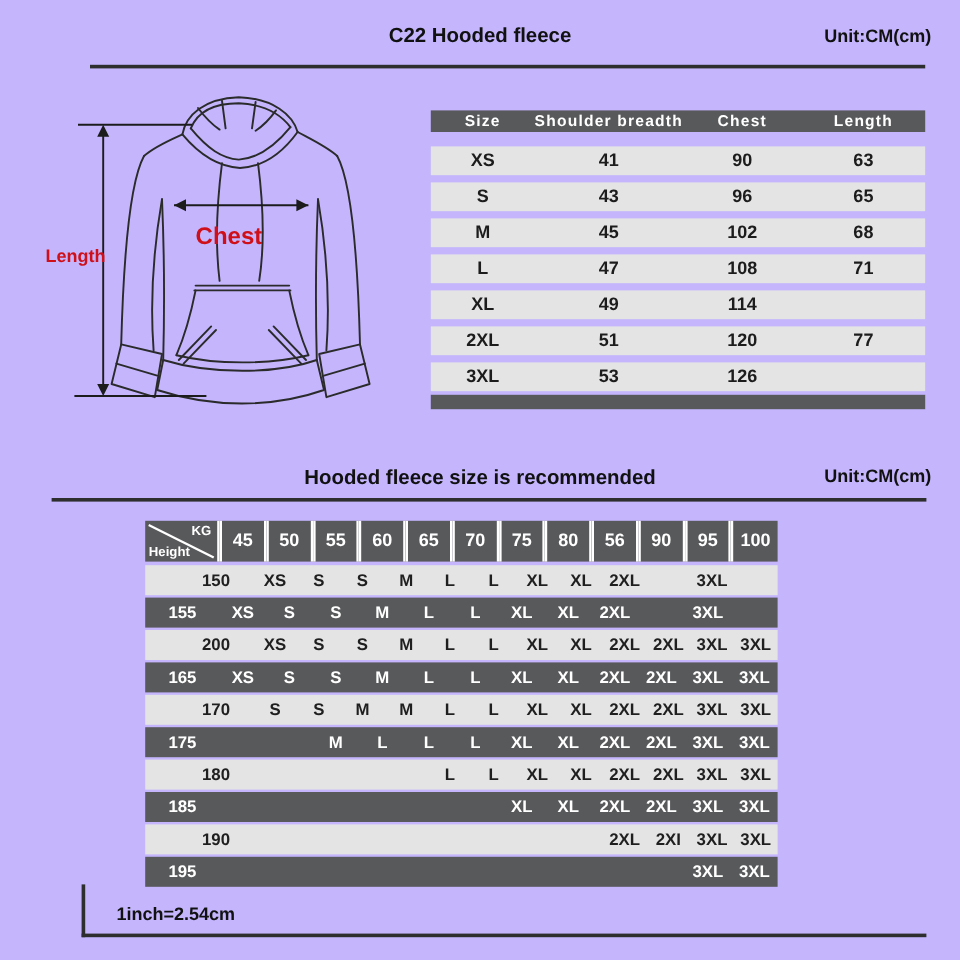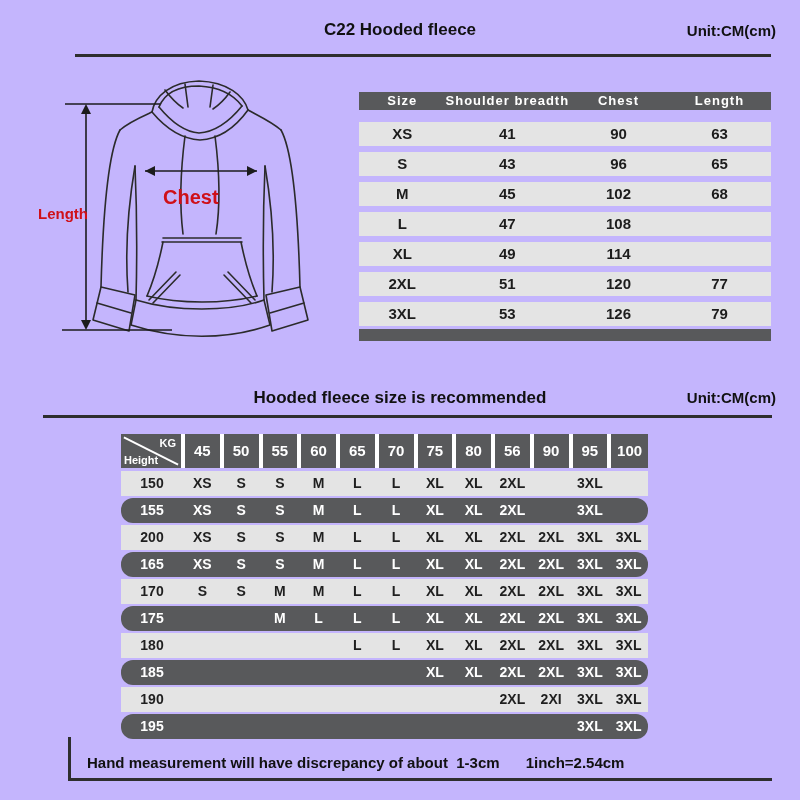--- a/index.html
+++ b/index.html
@@ -45,22 +45,22 @@
   
   .matrix { position:absolute; left:121px; top:434px; width:527px; }
   .mx-header { display:grid; grid-template-columns:62px repeat(12,1fr); height:34px; }
   .mx-corner { position:relative; background:var(--dark); border-right:2px solid #fff;padding-left:20px; }
   .mx-corner .kg { position:absolute; top:3px; right:5px; color:#fff; font-size:11px; font-weight:bold; }
   .mx-corner .hgt { position:absolute; bottom:2px; left:3px; color:#fff; font-size:11px; font-weight:bold; }
   .mx-hcell { background:var(--dark); color:#fff; font-weight:bold; font-size:15px; line-height:34px; text-align:center; border-left:2px solid #fff; border-right:2px solid #fff; }
   .mx-hcell:last-child { border-right:0; }
   #mx-rows { margin-top:3px; }
   .mx-row { display:grid; grid-template-columns:62px repeat(12,1fr); height:25px; margin-bottom:2px; }
-  .mx-row.light { background:var(--light); color:#1f1f1f; }
-  .mx-row.dark  { background:var(--dark);  color:#ffffff;border-radius:12px; }
+  .mx-row.light { background:var(--light); color:#1f1f1f;padding-left:28px; }
+  .mx-row.dark  { background:var(--dark);  color:#ffffff; }
   .mx-hgt, .mx-cell { font-weight:bold; font-size:14px; line-height:25px; text-align:center; white-space:nowrap; }
 
   
   .footer { position:absolute; left:68px; top:737px; width:704px; height:44px;
             border-left:3px solid var(--line); border-bottom:3px solid var(--line);
             display:flex; align-items:center; padding-top:10px; }
   .footer .note { margin-left:16px; font-size:15px; font-weight:bold; color:#111; white-space:pre; }
   .footer .conv { margin-left:26px; font-size:15px; font-weight:bold; color:#111; }
 </style>
 </head>
@@ -157,37 +157,37 @@
         <div class="st-row">
           <div class="st-cell">M</div>
           <div class="st-cell">45</div>
           <div class="st-cell">102</div>
           <div class="st-cell">68</div>
         </div>
         <div class="st-row">
           <div class="st-cell">L</div>
           <div class="st-cell">47</div>
           <div class="st-cell">108</div>
+          <div class="st-cell">71</div>
         </div>
         <div class="st-row">
           <div class="st-cell">XL</div>
           <div class="st-cell">49</div>
           <div class="st-cell">114</div>
         </div>
         <div class="st-row">
           <div class="st-cell">2XL</div>
           <div class="st-cell">51</div>
           <div class="st-cell">120</div>
           <div class="st-cell">77</div>
         </div>
         <div class="st-row">
           <div class="st-cell">3XL</div>
           <div class="st-cell">53</div>
           <div class="st-cell">126</div>
-          <div class="st-cell">79</div>
         </div>
       </div>
     <div class="st-endbar"></div>
   </div>
 
   <div class="sec-title t2">Hooded fleece size is recommended</div>
   <div class="unit u2">Unit:CM(cm)</div>
   <div class="divider d2"></div>
 
   <div class="matrix">
@@ -360,17 +360,16 @@
           <div class="mx-cell"></div>
           <div class="mx-cell"></div>
           <div class="mx-cell"></div>
           <div class="mx-cell">3XL</div>
           <div class="mx-cell">3XL</div>
         </div>
       </div>
   </div>
 
   <div class="footer">
-    <span class="note">Hand measurement will have discrepancy of about  1-3cm</span>
     <span class="conv">1inch=2.54cm</span>
   </div>
 
 </div>
 
 </body></html>

